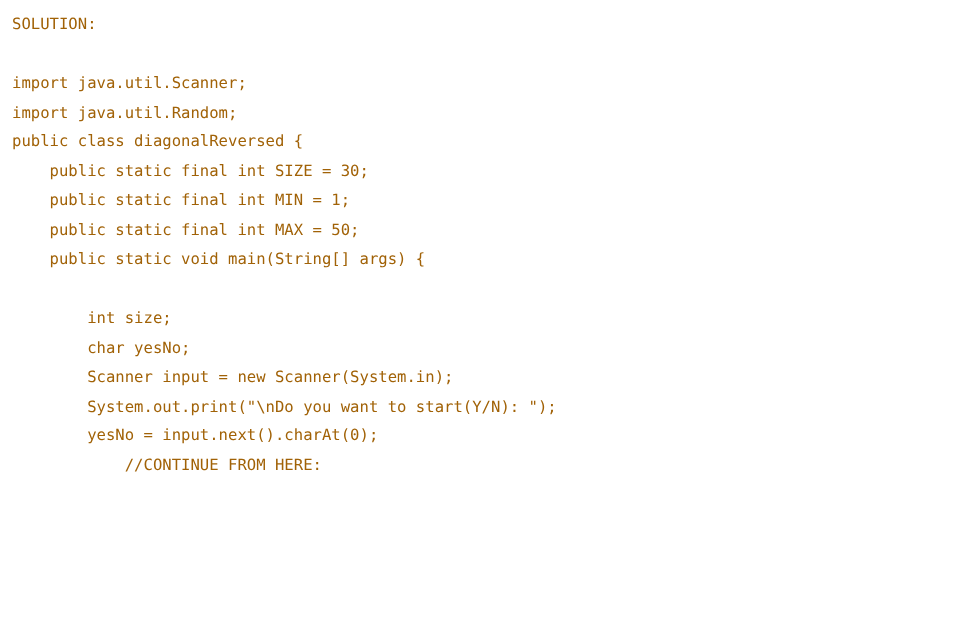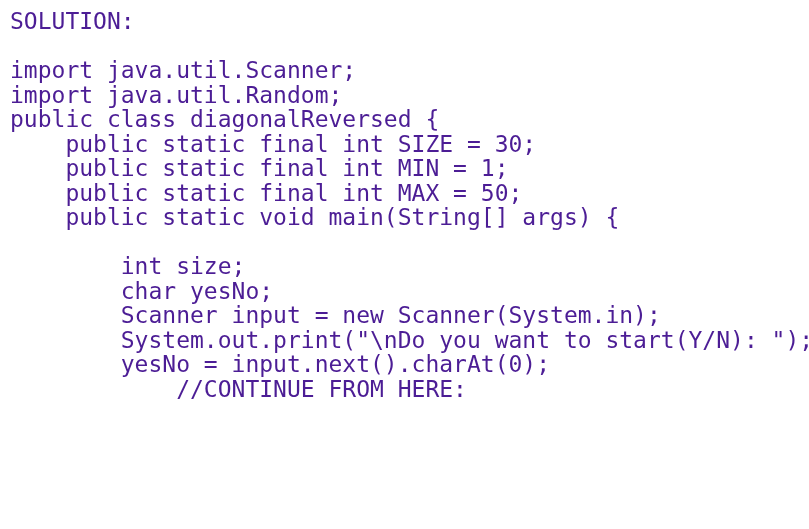--- a/index.html
+++ b/index.html
@@ -36,23 +36,23 @@
     letter-spacing: 0px;
     font-weight: normal;
     -webkit-font-smoothing: antialiased;
   }
 
   .code-line {
     display: block;
     min-height: 24.5px;
     white-space: pre;
     font-family: "DejaVu Sans Mono", "Liberation Mono", monospace;
-    font-size: 23px;
+    font-size: 13px;
     line-height: 24.5px;
-    color: #4c1d95;
+    color: #a16207;
   }
 
   .code-line.blank {
     height: 24.5px;
   }
 </style>
 </head>
 <body>
 
 <div id="code-page">

